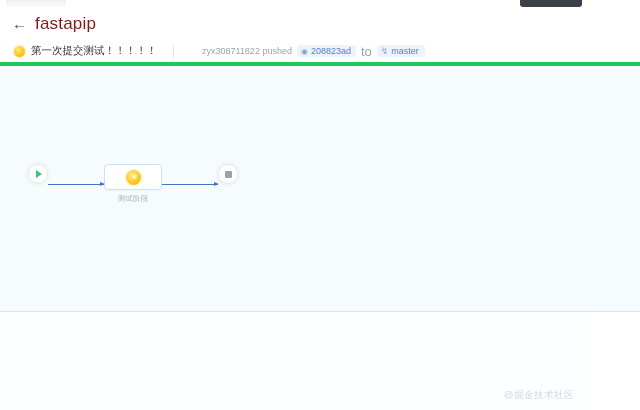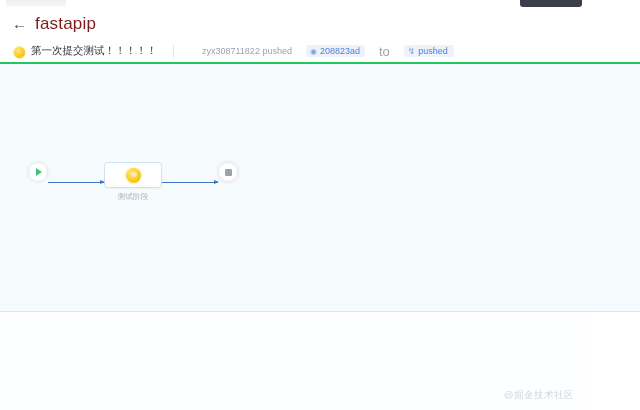--- a/index.html
+++ b/index.html
@@ -41,37 +41,37 @@
   }
   .page-title {
     font-size: 17px; color: #7f1d1d; font-weight: 500; letter-spacing: .2px;
   }
 
   .meta-row {
     position: absolute; top: 30px; left: 0; width: 640px; height: 24px;
     display: flex; align-items: center;
   }
   .commit-msg-block {
-    display: flex; align-items: flex-end; gap: 6px;
+    display: flex; align-items: center; gap: 6px;
     margin-left: 14px;
   }
   .status-dot-yellow {
     width: 11px; height: 11px; border-radius: 50%;
     background: radial-gradient(circle at 38% 34%, #ffe680 0%, #fbc91b 55%, #e8ae06 100%);
     box-shadow: 0 0 0 1px rgba(250,200,30,.35);
     flex: 0 0 auto;
   }
   .commit-msg-text {
     font-size: 10.5px; color: #30353a; white-space: nowrap;
   }
   .vsep {
     width: 1px; height: 13px; background: #e3e6ea; margin-left: 16px;
   }
   .pushed-block {
-    display: flex; align-items: center; gap: 14px;
+    display: flex; align-items: center; gap: 5px;
     margin-left: 28px;
     font-size: 9px; color: #9ba3ad; white-space: nowrap;
   }
   .hash-chip {
     display: inline-flex; align-items: center; gap: 3px;
     background: #eef3fb; color: #4f7fd4;
     border-radius: 3px; padding: 1px 5px 1px 4px;
     font-size: 9px;
   }
   .hash-chip .commit-glyph { font-size: 8px; color: #7fa0dd; }
@@ -81,21 +81,21 @@
     border-radius: 3px; padding: 1px 6px 1px 4px;
     font-size: 9px;
   }
   .branch-chip .branch-glyph { font-size: 9px; color: #7fa0dd; }
   .to-word { color: #9ba3ad; font-size: 13px; }
 
   
   .panel-top {
     position: absolute; top: 62px; left: 0; width: 640px; height: 250px;
     background: #f6fbfd;
-    border-top: 2px solid #22c55e;
+    border-top: 4px solid #22c55e;
   }
   .panel-divider {
     position: absolute; top: 311px; left: 0; width: 640px; height: 1px;
     background: #dfe5ea;
   }
   .panel-bottom {
     position: absolute; top: 312px; left: 0; width: 588px; height: 98px;
     background: #fcfeff;
   }
   .watermark {
@@ -199,21 +199,21 @@
 
         <span class="hash-chip">
           <span class="commit-glyph">◉</span>
           <span>208823ad</span>
         </span>
 
         <span class="to-word">to</span>
 
         <span class="branch-chip">
           <span class="branch-glyph">↯</span>
-          <span>pushed</span>
+          <span>master</span>
         </span>
       </div>
 
     </div>
   </div>
 
   <div class="panel-top">
 
     <div class="pipeline" id="pipeline-top">
 

